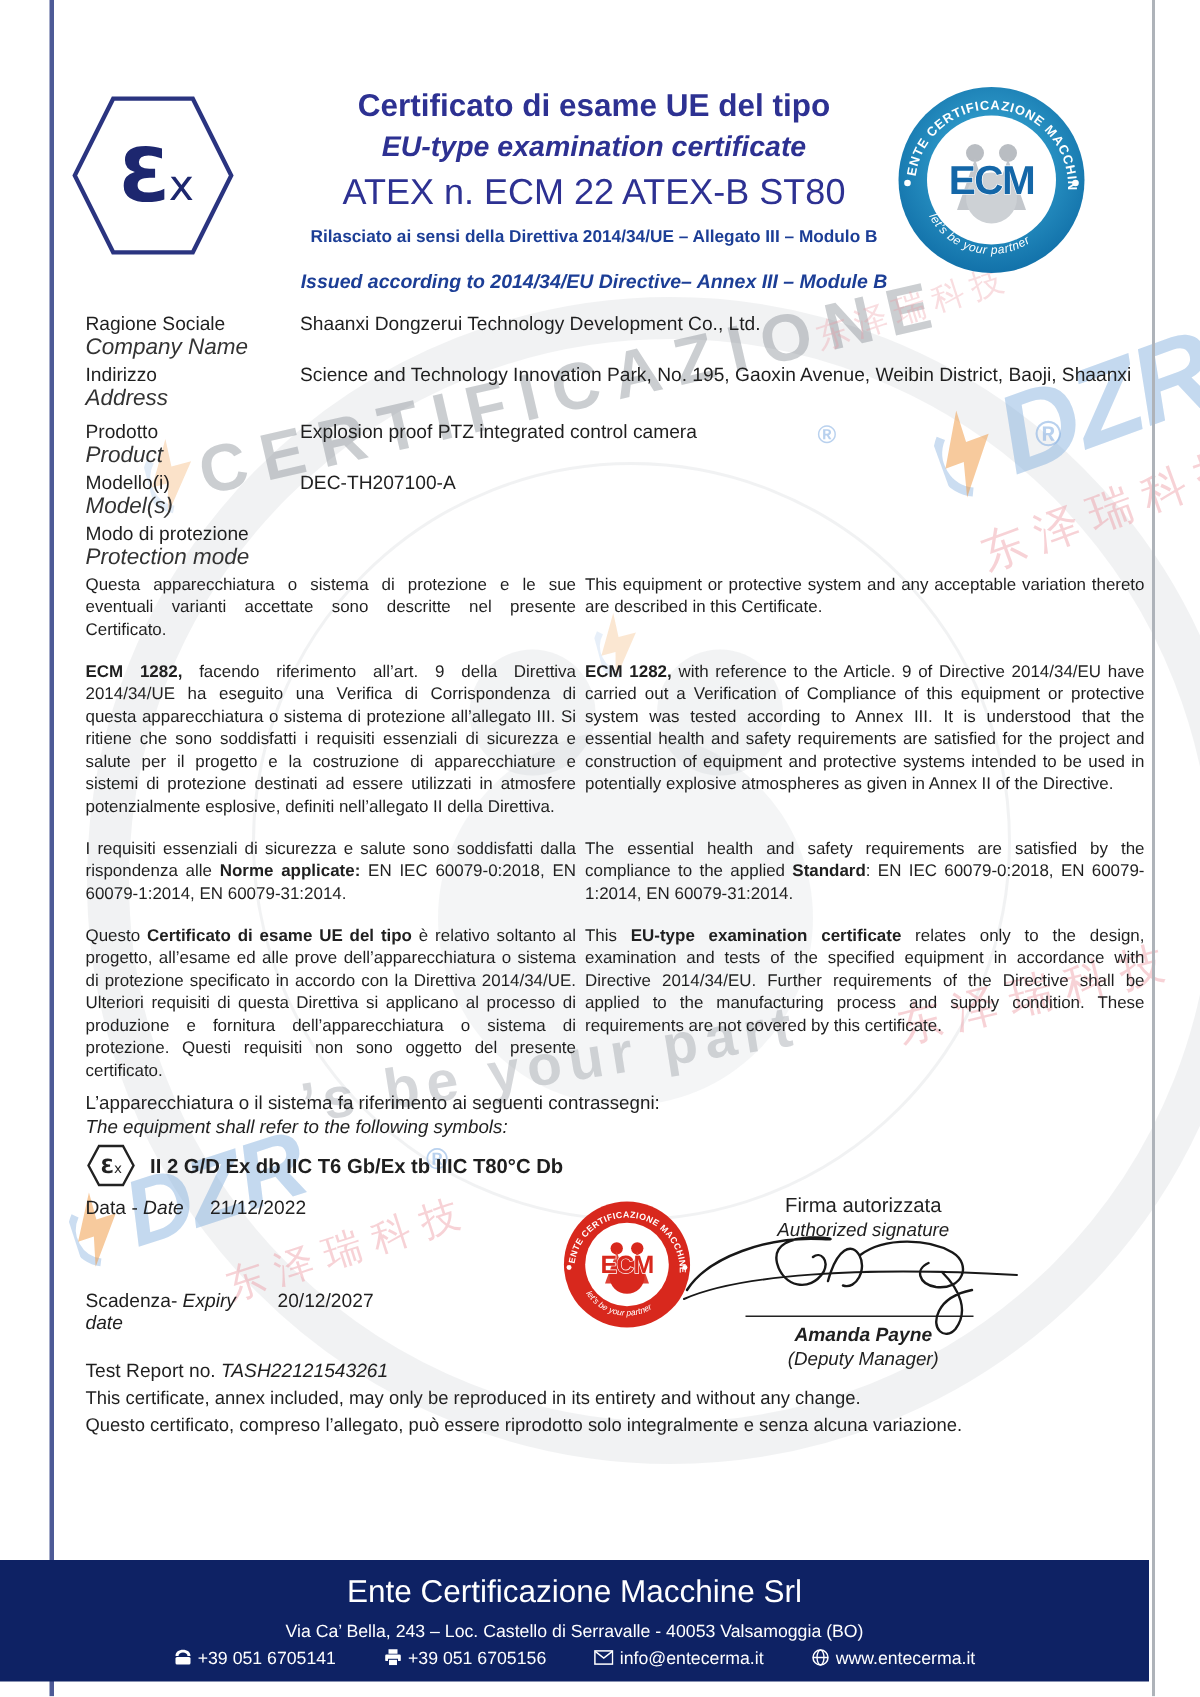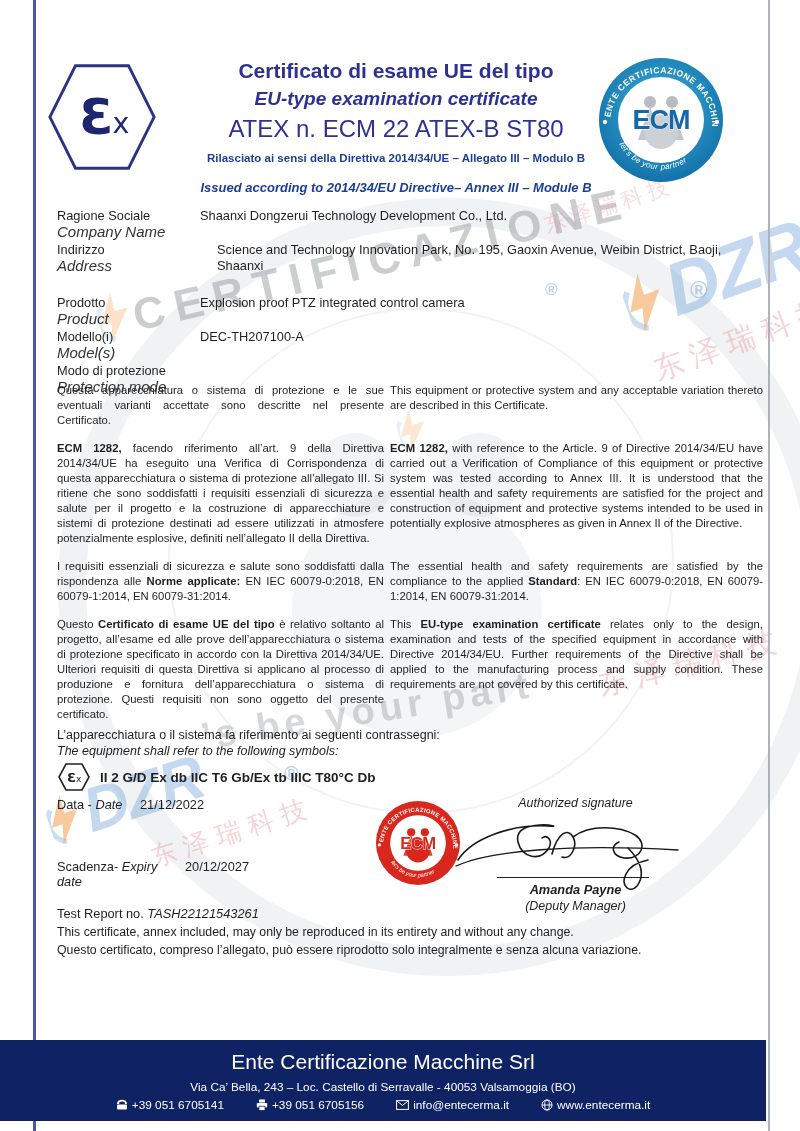--- a/index.html
+++ b/index.html
@@ -28,21 +28,21 @@
   .hexlogo{position:absolute;left:47px;top:60px;}
   .titles{position:absolute;left:150px;top:58px;width:492px;text-align:center;color:#2d3192;}
   .t1{font-size:21px;font-weight:600;line-height:25px;}
   .t2{font-size:19px;font-style:italic;font-weight:600;line-height:23px;margin-top:4px;}
   .t3{font-size:24px;font-weight:500;line-height:28px;margin-top:5px;}
   .t4{font-size:11.5px;font-weight:bold;color:#1c3e96;margin-top:8px;line-height:14px;}
   .t5{font-size:13px;font-style:italic;font-weight:700;color:#1c3e96;margin-top:16px;line-height:14px;}
   .ecmlogo{position:absolute;left:597px;top:56px;}
   .fields{position:absolute;left:57px;top:208px;width:706px;}
   .frow{display:grid;grid-template-columns:143px 1fr;margin-bottom:3px;}
-  .frow.gap{margin-bottom:21px;gap:17px;}
+  .frow.gap{margin-bottom:7px;}
   .flabel .it{font-size:12.8px;line-height:16px;}
   .flabel .en{font-size:15px;font-style:italic;line-height:15px;color:#333;}
   .fvalue{font-size:12.8px;line-height:16px;}
   .bodytext{position:absolute;left:57px;top:383px;width:706px;display:grid;
             grid-template-columns:327px 373px;column-gap:6px;}
   .bodytext p{margin:0 0 13px 0;font-size:11.3px;line-height:1.33;text-align:justify;}
   .symbols{position:absolute;left:57px;top:727px;width:520px;}
   .sym-it{font-size:12.5px;line-height:16px;}
   .sym-en{font-size:12.5px;font-style:italic;line-height:17px;}
   .marking{display:flex;align-items:center;gap:9px;margin-top:2px;}
@@ -263,20 +263,21 @@
         <text font-size="6" font-weight="bold" fill="#ffffff" letter-spacing="0.3">
           <textPath href="#arcTopR" startOffset="4%">ENTE CERTIFICAZIONE MACCHINE</textPath>
         </text>
         <text font-size="5.8" font-style="italic" fill="#ffffff">
           <textPath href="#arcBotR" startOffset="12%">let’s be your partner</textPath>
         </text>
       </svg>
     </div>
 
     <div class="sigblock">
+      <div class="sig1">Firma autorizzata</div>
       <div class="sig2">Authorized signature</div>
     </div>
     <svg class="sigscrawl" width="230" height="90" viewBox="0 0 230 90">
       <path d="M6,50 C20,28 60,14 96,16 C120,18 60,6 66,32 C70,48 88,52 97,38 C101,30 95,24 90,28
                M100,44 C106,22 116,18 121,27 C126,36 119,50 110,47
                M121,27 C138,14 168,16 183,25 C196,33 190,50 172,48 C160,46 158,36 167,32
                M176,38 C188,50 194,64 185,76 C178,84 168,76 174,64 C178,56 186,52 196,50" fill="none" stroke="#181818" stroke-width="1.6" stroke-linecap="round"></path>
       <path d="M4,56 C40,40 120,34 226,40" fill="none" stroke="#181818" stroke-width="1.3" stroke-linecap="round"></path>
     </svg>
     <div class="sigline"></div>

